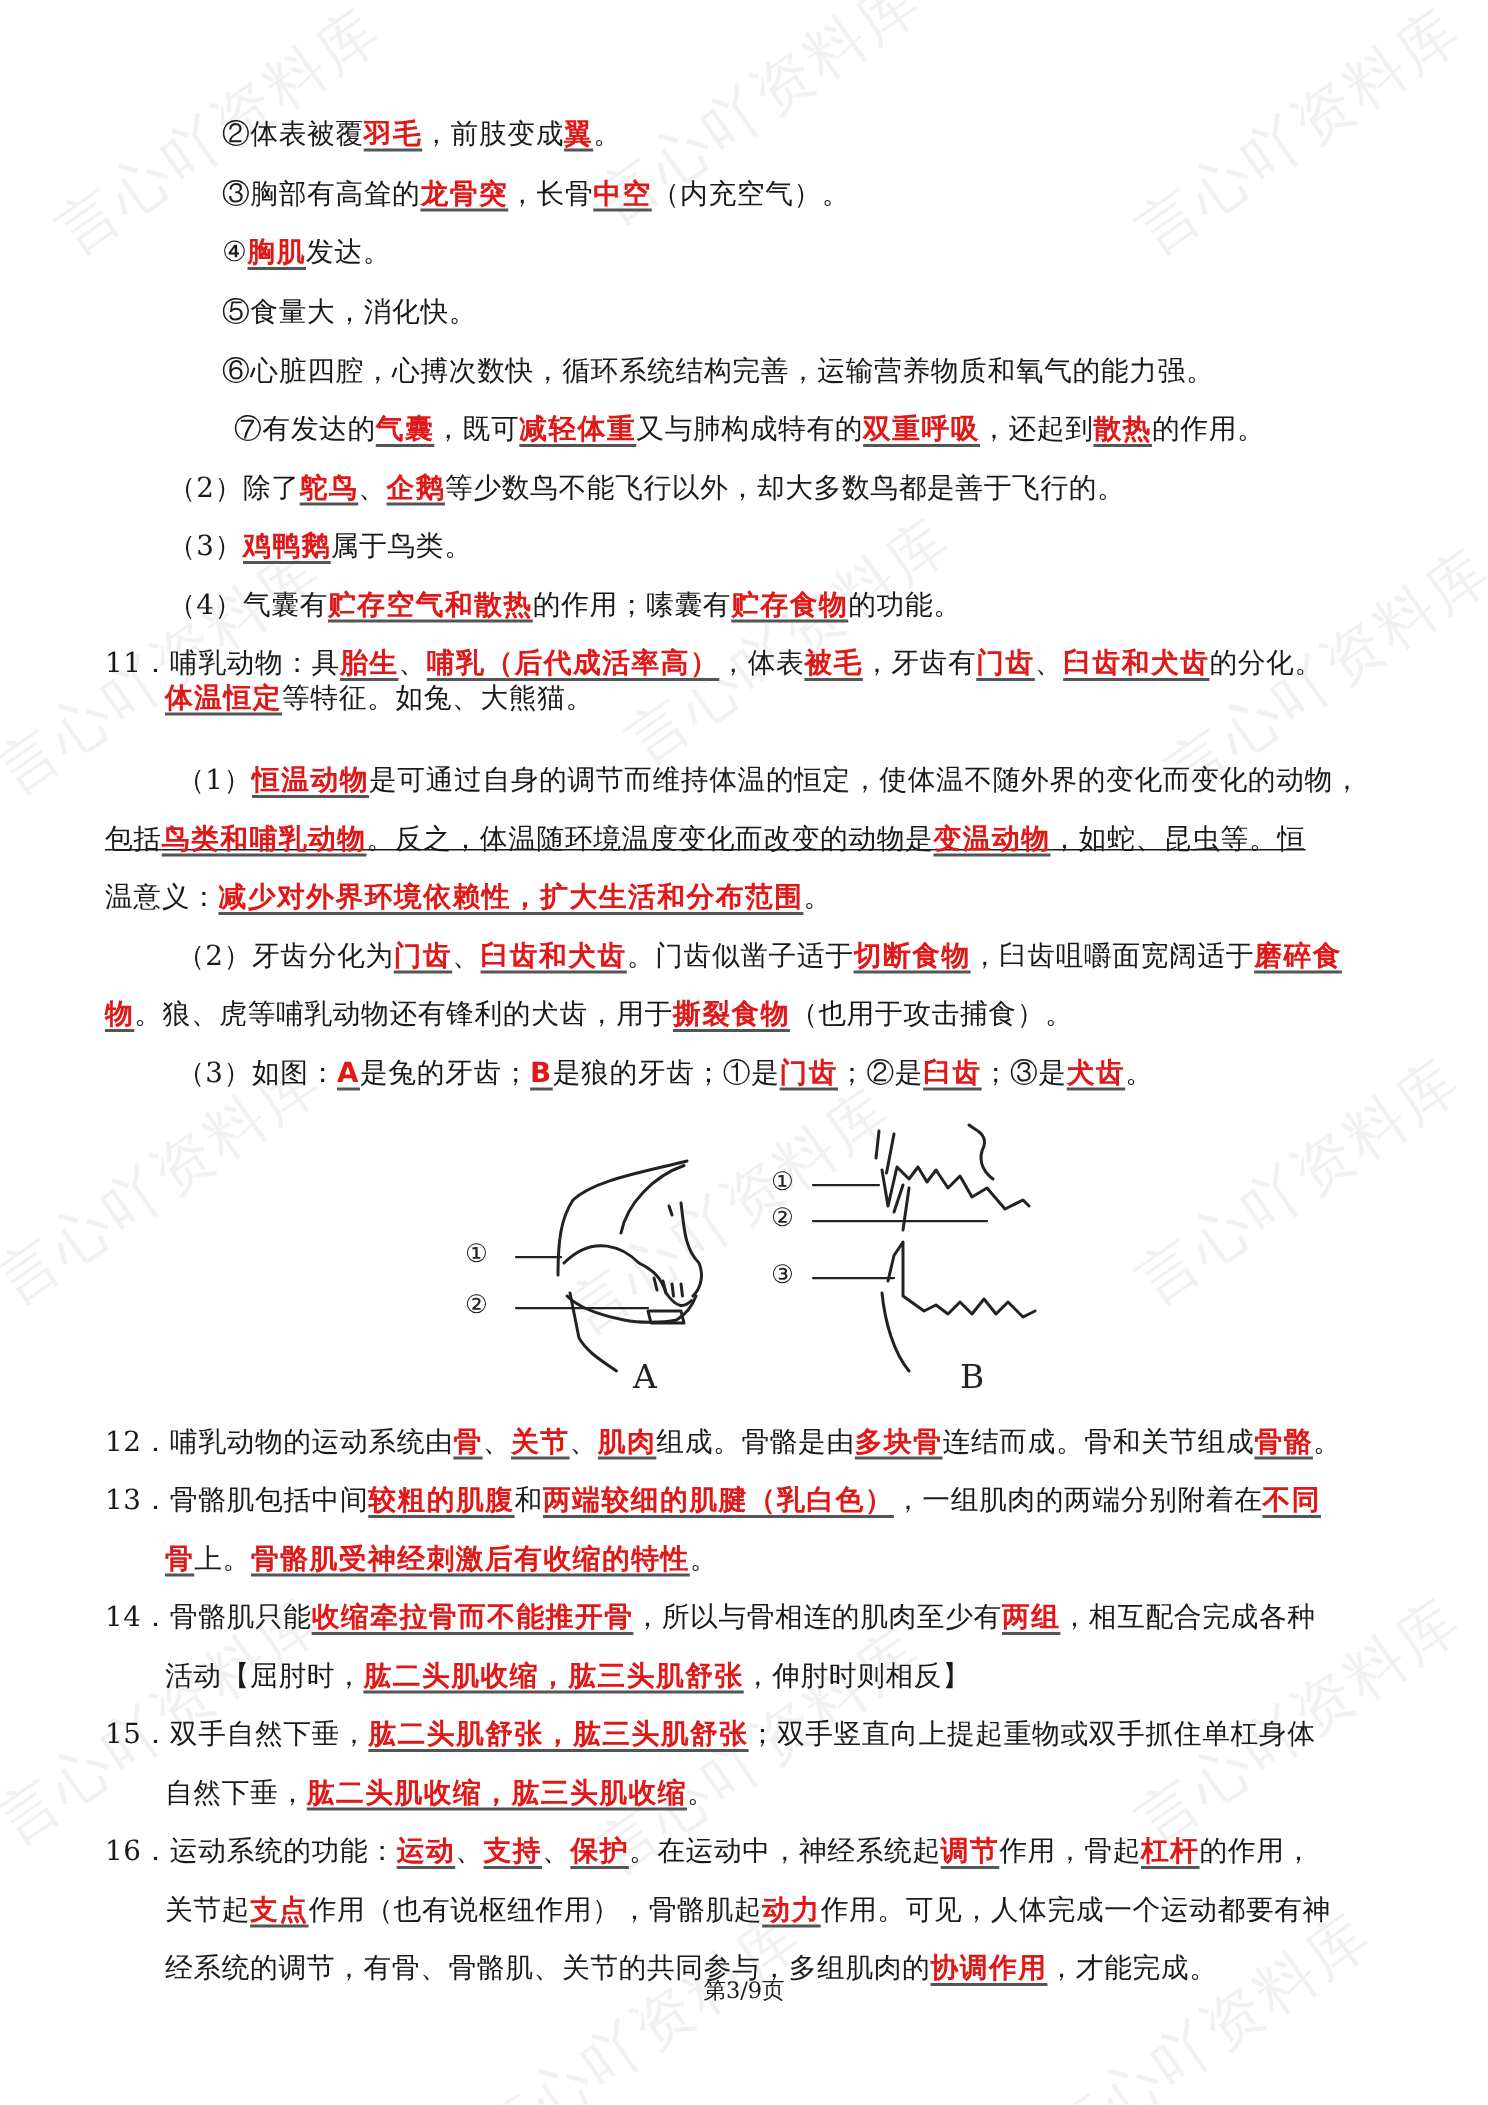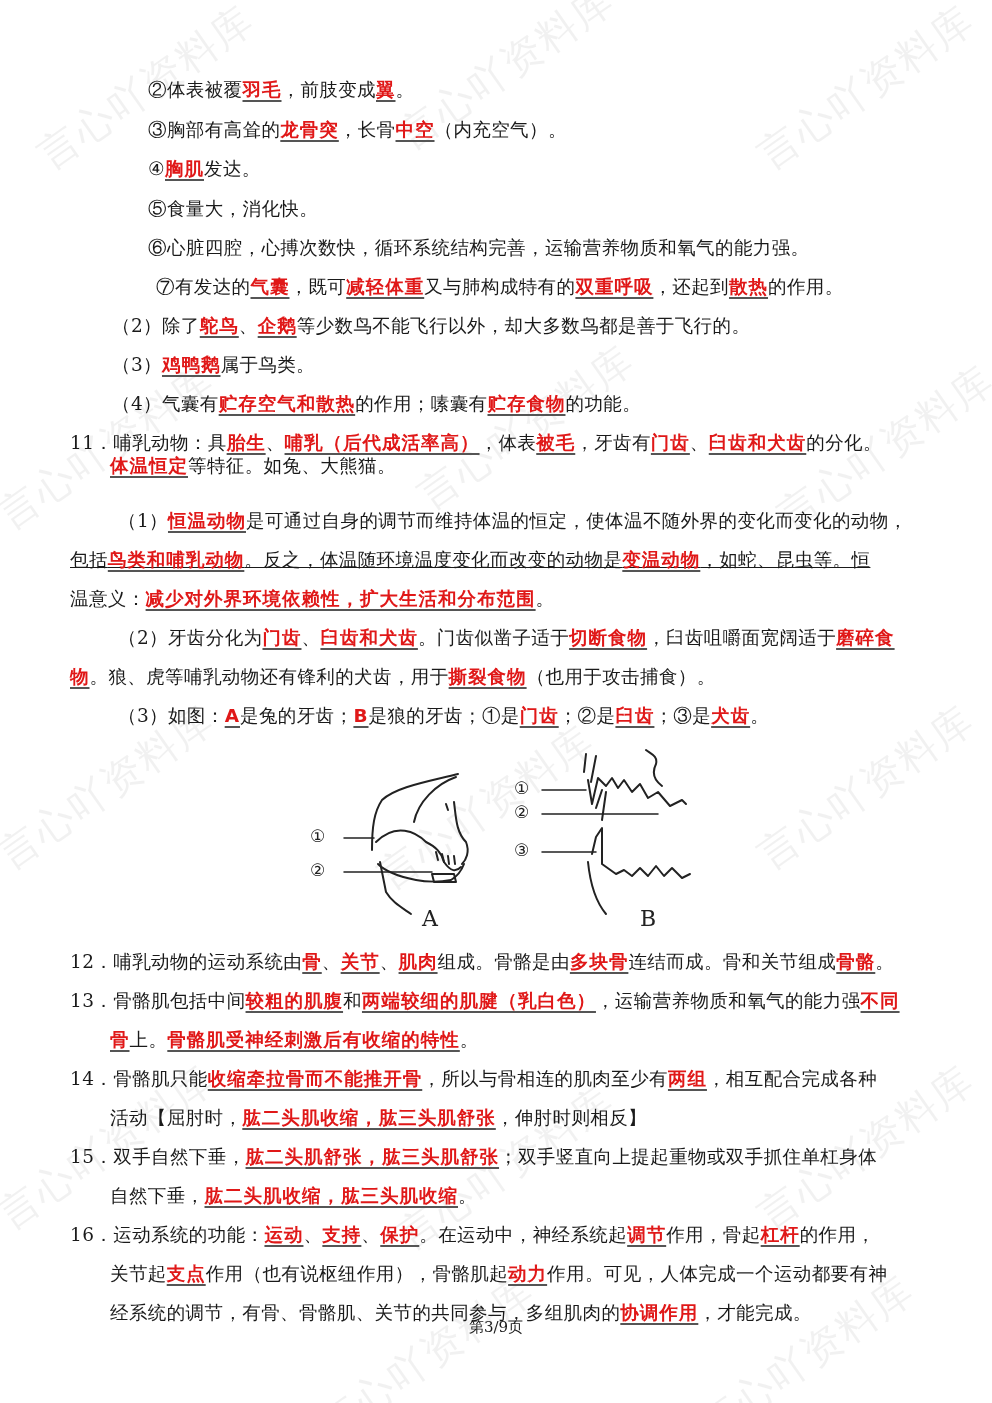--- a/index.html
+++ b/index.html
@@ -59,21 +59,21 @@
       <div class="line" style="left: 112px; top: 392px;"><span>（4）气囊有</span><span class="seg-ans">贮存空气和散热</span><span>的作用；嗉囊有</span><span class="seg-ans">贮存食物</span><span>的功能。</span></div>
       <div class="line" style="left: 70px; top: 431px;"><span>11．哺乳动物：具</span><span class="seg-ans">胎生</span><span>、</span><span class="seg-ans">哺乳（后代成活率高）</span><span>，体表</span><span class="seg-ans">被毛</span><span>，牙齿有</span><span class="seg-ans">门齿</span><span>、</span><span class="seg-ans">臼齿和犬齿</span><span>的分化。</span></div>
       <div class="line" style="left: 110px; top: 454px;"><span class="seg-ans">体温恒定</span><span>等特征。如兔、大熊猫。</span></div>
       <div class="line" style="left: 118px; top: 509px;"><span>（1）</span><span class="seg-ans">恒温动物</span><span>是可通过自身的调节而维持体温的恒定，使体温不随外界的变化而变化的动物，</span></div>
       <div class="line" style="left: 70px; top: 548px; text-decoration: underline;"><span>包括</span><span class="seg-ans">鸟类和哺乳动物</span><span>。反之，体温随环境温度变化而改变的动物是</span><span class="seg-ans">变温动物</span><span>，如蛇、昆虫等。恒</span></div>
       <div class="line" style="left: 70px; top: 587px;"><span>温意义：</span><span class="seg-ans">减少对外界环境依赖性，扩大生活和分布范围</span><span>。</span></div>
       <div class="line" style="left: 118px; top: 626px;"><span>（2）牙齿分化为</span><span class="seg-ans">门齿</span><span>、</span><span class="seg-ans">臼齿和犬齿</span><span>。门齿似凿子适于</span><span class="seg-ans">切断食物</span><span>，臼齿咀嚼面宽阔适于</span><span class="seg-ans">磨碎食</span></div>
       <div class="line" style="left: 70px; top: 665px;"><span class="seg-ans">物</span><span>。狼、虎等哺乳动物还有锋利的犬齿，用于</span><span class="seg-ans">撕裂食物</span><span>（也用于攻击捕食）。</span></div>
       <div class="line" style="left: 118px; top: 704px;"><span>（3）如图：</span><span class="seg-ans">A</span><span>是兔的牙齿；</span><span class="seg-ans">B</span><span>是狼的牙齿；①是</span><span class="seg-ans">门齿</span><span>；②是</span><span class="seg-ans">臼齿</span><span>；③是</span><span class="seg-ans">犬齿</span><span>。</span></div>
       <div class="line" style="left: 70px; top: 950px;"><span>12．哺乳动物的运动系统由</span><span class="seg-ans">骨</span><span>、</span><span class="seg-ans">关节</span><span>、</span><span class="seg-ans">肌肉</span><span>组成。骨骼是由</span><span class="seg-ans">多块骨</span><span>连结而成。骨和关节组成</span><span class="seg-ans">骨骼</span><span>。</span></div>
-      <div class="line" style="left: 70px; top: 989px;"><span>13．骨骼肌包括中间</span><span class="seg-ans">较粗的肌腹</span><span>和</span><span class="seg-ans">两端较细的肌腱（乳白色）</span><span>，运输营养物质和氧气的能力强</span><span class="seg-ans">不同</span></div>
+      <div class="line" style="left: 70px; top: 989px;"><span>13．骨骼肌包括中间</span><span class="seg-ans">较粗的肌腹</span><span>和</span><span class="seg-ans">两端较细的肌腱（乳白色）</span><span>，一组肌肉的两端分别附着在</span><span class="seg-ans">不同</span></div>
       <div class="line" style="left: 110px; top: 1028px; text-align: right;"><span class="seg-ans">骨</span><span>上。</span><span class="seg-ans">骨骼肌受神经刺激后有收缩的特性</span><span>。</span></div>
       <div class="line" style="left: 70px; top: 1067px;"><span>14．骨骼肌只能</span><span class="seg-ans">收缩牵拉骨而不能推开骨</span><span>，所以与骨相连的肌肉至少有</span><span class="seg-ans">两组</span><span>，相互配合完成各种</span></div>
       <div class="line" style="left: 110px; top: 1106px;"><span>活动【屈肘时，</span><span class="seg-ans">肱二头肌收缩，肱三头肌舒张</span><span>，伸肘时则相反】</span></div>
       <div class="line" style="left: 70px; top: 1145px;"><span>15．双手自然下垂，</span><span class="seg-ans">肱二头肌舒张，肱三头肌舒张</span><span>；双手竖直向上提起重物或双手抓住单杠身体</span></div>
       <div class="line" style="left: 110px; top: 1184px;"><span>自然下垂，</span><span class="seg-ans">肱二头肌收缩，肱三头肌收缩</span><span>。</span></div>
       <div class="line" style="left: 70px; top: 1223px;"><span>16．运动系统的功能：</span><span class="seg-ans">运动</span><span>、</span><span class="seg-ans">支持</span><span>、</span><span class="seg-ans">保护</span><span>。在运动中，神经系统起</span><span class="seg-ans">调节</span><span>作用，骨起</span><span class="seg-ans">杠杆</span><span>的作用，</span></div>
       <div class="line" style="left: 110px; top: 1262px;"><span>关节起</span><span class="seg-ans">支点</span><span>作用（也有说枢纽作用），骨骼肌起</span><span class="seg-ans">动力</span><span>作用。可见，人体完成一个运动都要有神</span></div>
       <div class="line" style="left: 110px; top: 1301px; text-align: right;"><span>经系统的调节，有骨、骨骼肌、关节的共同参与，多组肌肉的</span><span class="seg-ans">协调作用</span><span>，才能完成。</span></div>
     </div>
 

